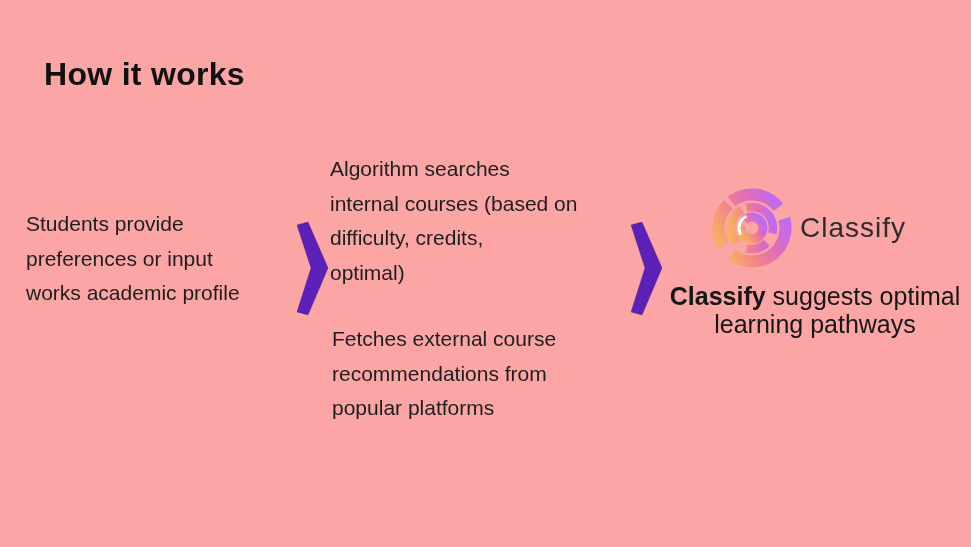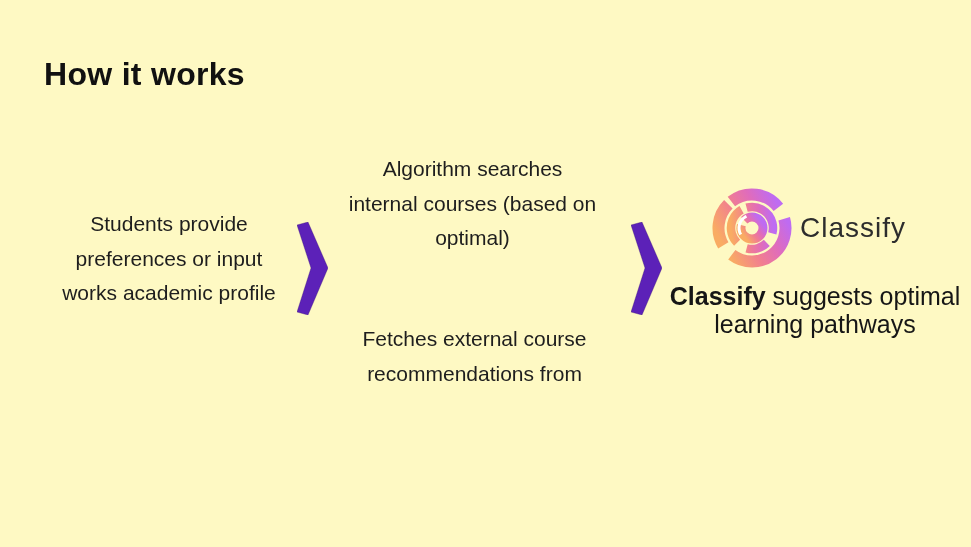--- a/index.html
+++ b/index.html
@@ -1,37 +1,36 @@
 <!DOCTYPE html>
 <html><head>
 <meta charset="utf-8">
 <style>
   * { margin: 0; padding: 0; box-sizing: border-box; }
   html, body { background: #ffffff; }
   .slide {
     position: relative;
     width: 971px;
     height: 547px;
-    background: #fef9c3;
+    background: #fca5a5;
     overflow: hidden;
     font-family: "Liberation Sans", sans-serif;
   }
   .title {
     position: absolute;
     left: 44px;
     top: 56px;
     font-size: 32px;
     font-weight: 800;
     letter-spacing: 0.3px;
     color: #111111;
     font-family: "Liberation Sans", sans-serif;
   }
   .textblock {
     position: absolute;
-    text-align: center;
     font-size: 21px;
     line-height: 34.6px;
     color: #1e1e1e;
     font-family: "Liberation Sans", sans-serif;
   }
   .block-input    { left: 26px;  top: 207px; width: 286px; }
   .block-internal { left: 330px; top: 152px; width: 285px; }
   .block-external { left: 332px; top: 322px; width: 285px; }
   .chevron { position: absolute; width: 31px; height: 93px; }
   .chevron-1 { left: 297px; top: 222px; }
@@ -71,26 +70,28 @@
     <div>works academic profile</div>
   </div>
 
   <svg class="chevron chevron-1" viewBox="0 0 31 93" aria-hidden="true">
     <polygon points="0,3 11,0 31,46 11,93 0,90 14,46" stroke-width="1" stroke="#3D1678" stroke-opacity="0.35" fill="#5C21B8"></polygon>
   </svg>
 
   <div class="textblock block-internal">
     <div>Algorithm searches</div>
     <div>internal courses (based on</div>
+    <div>difficulty, credits,</div>
     <div>optimal)</div>
   </div>
 
   <div class="textblock block-external">
     <div>Fetches external course</div>
     <div>recommendations from</div>
+    <div>popular platforms</div>
   </div>
 
   <svg class="chevron chevron-2" viewBox="0 0 31 93" aria-hidden="true">
     <polygon points="0,3 11,0 31,46 11,93 0,90 14,46" stroke-width="1" stroke="#3D1678" stroke-opacity="0.35" fill="#5C21B8"></polygon>
   </svg>
 
   <svg class="logo-mark" viewBox="0 0 80 80" aria-hidden="true">
     <defs>
       <linearGradient id="lg" x1="55%" y1="0%" x2="38%" y2="100%">
         <stop offset="0%" stop-color="#F9AC63"></stop>

